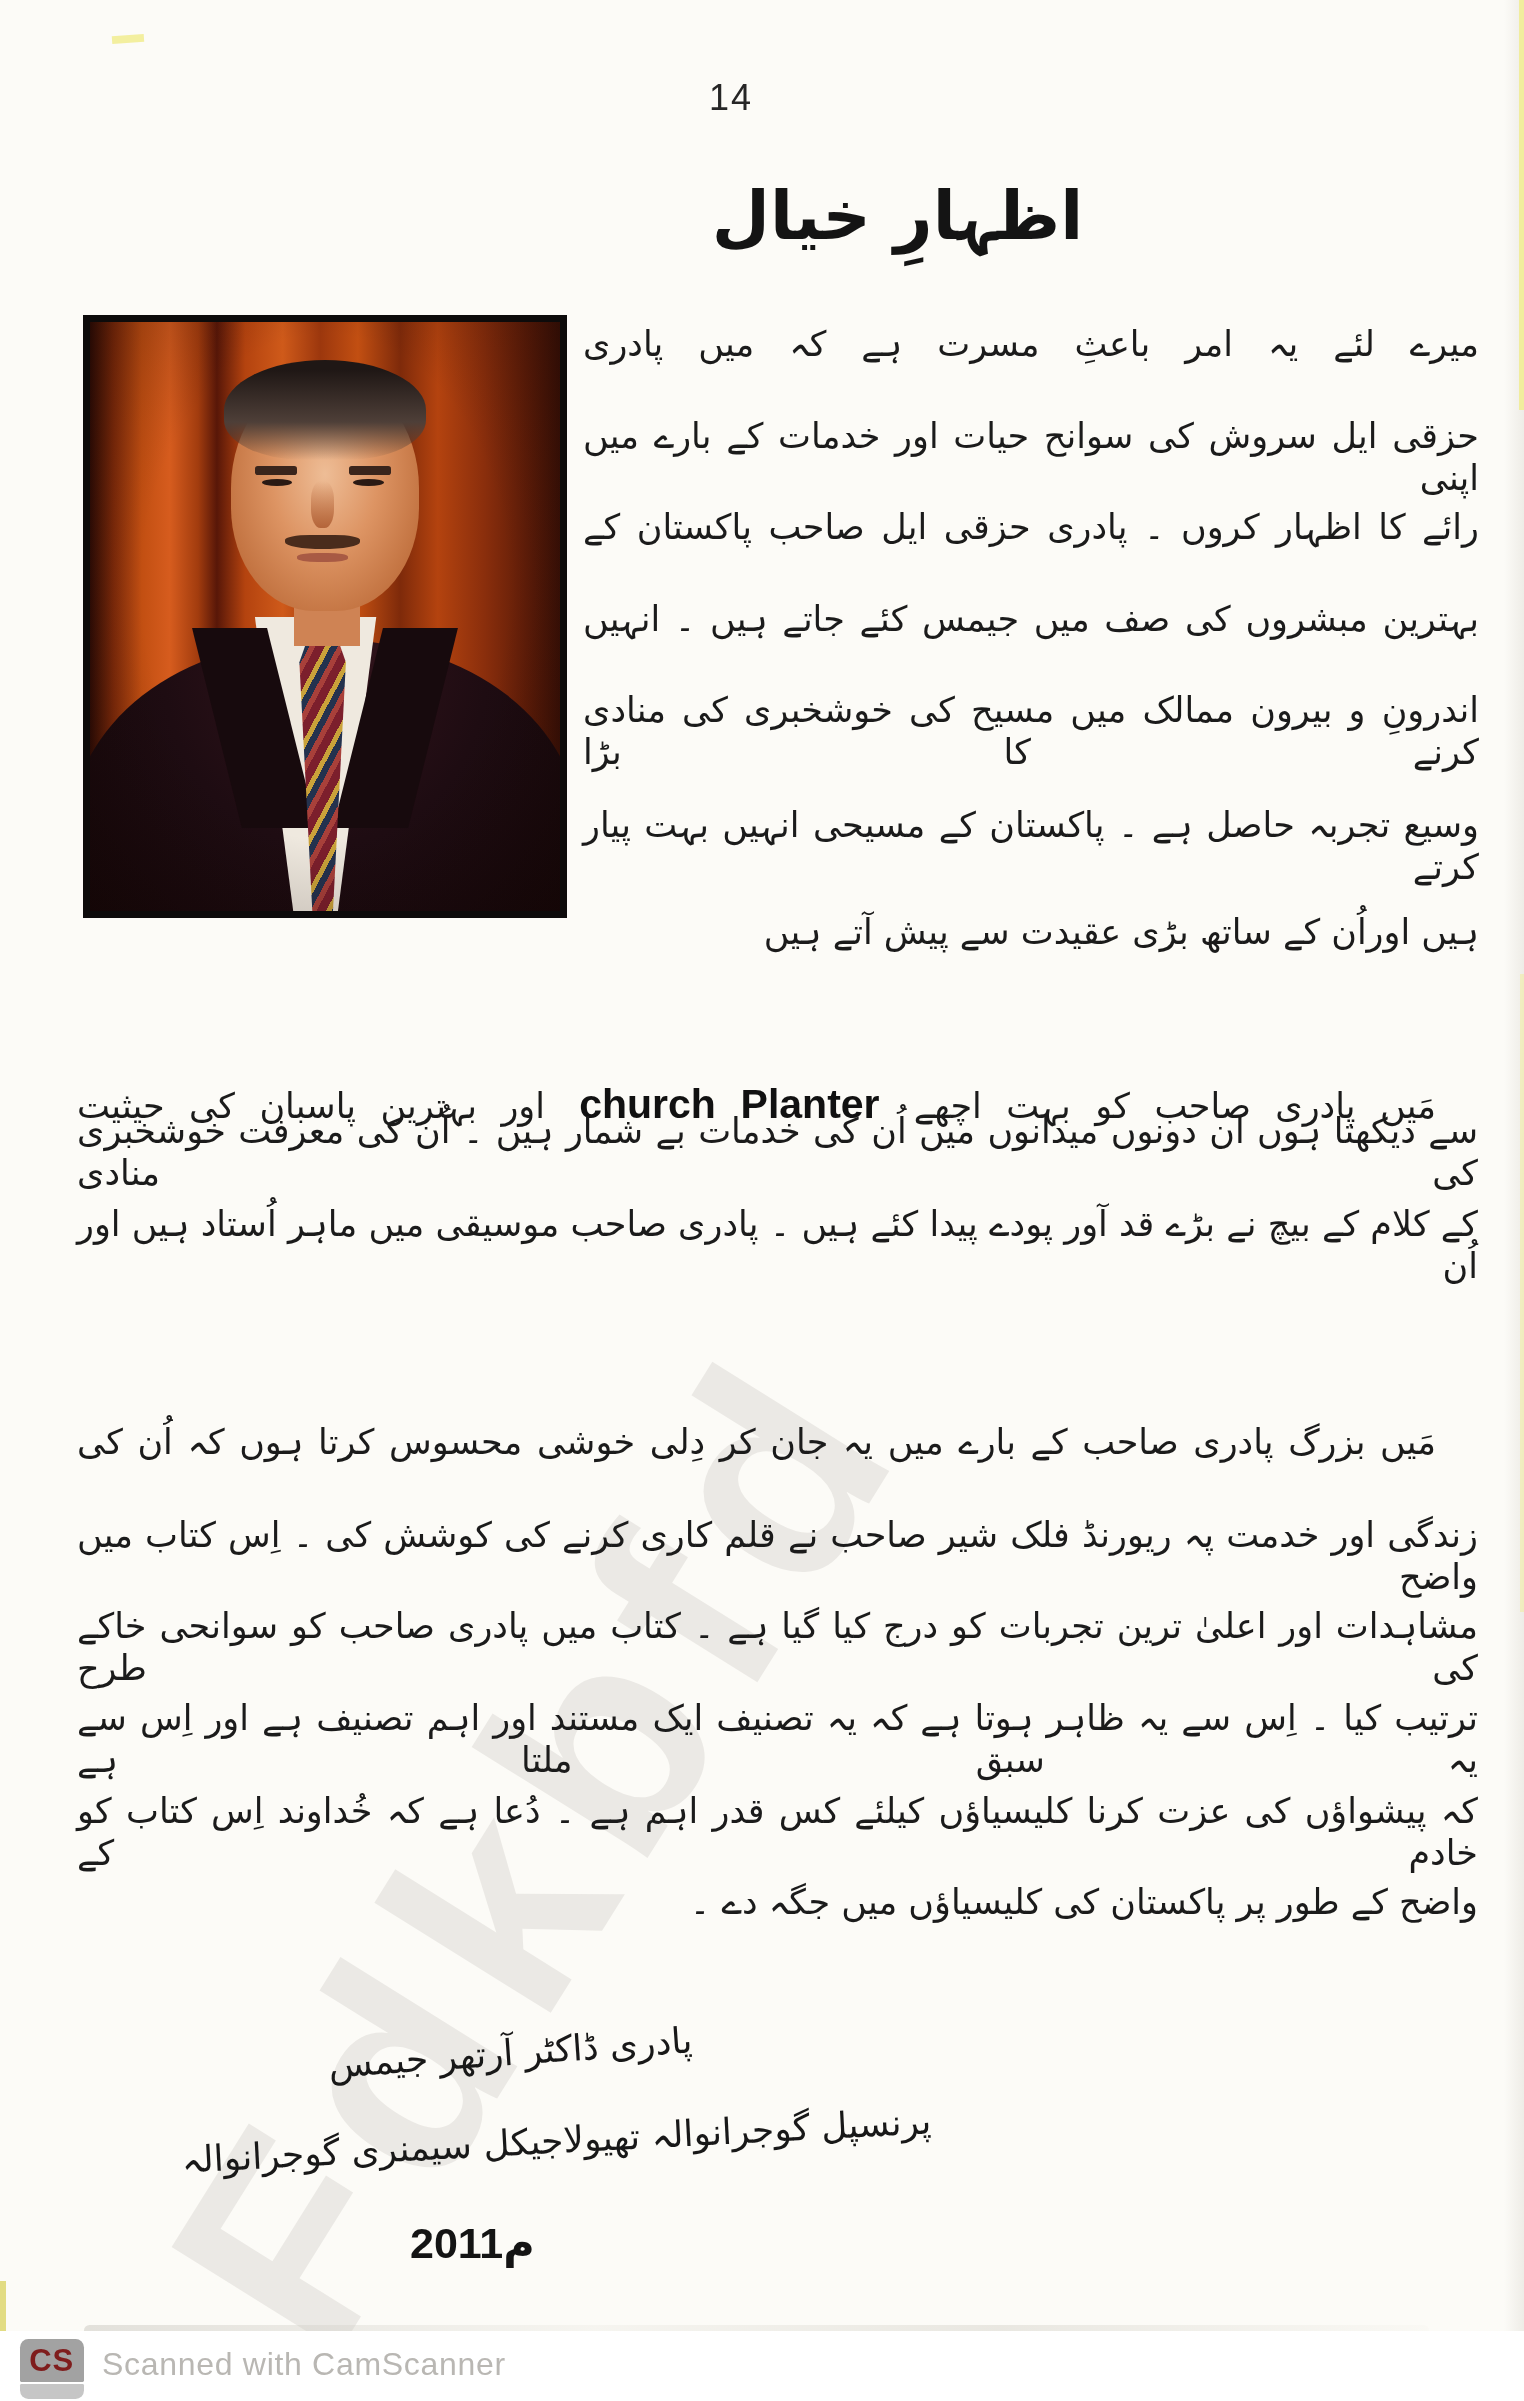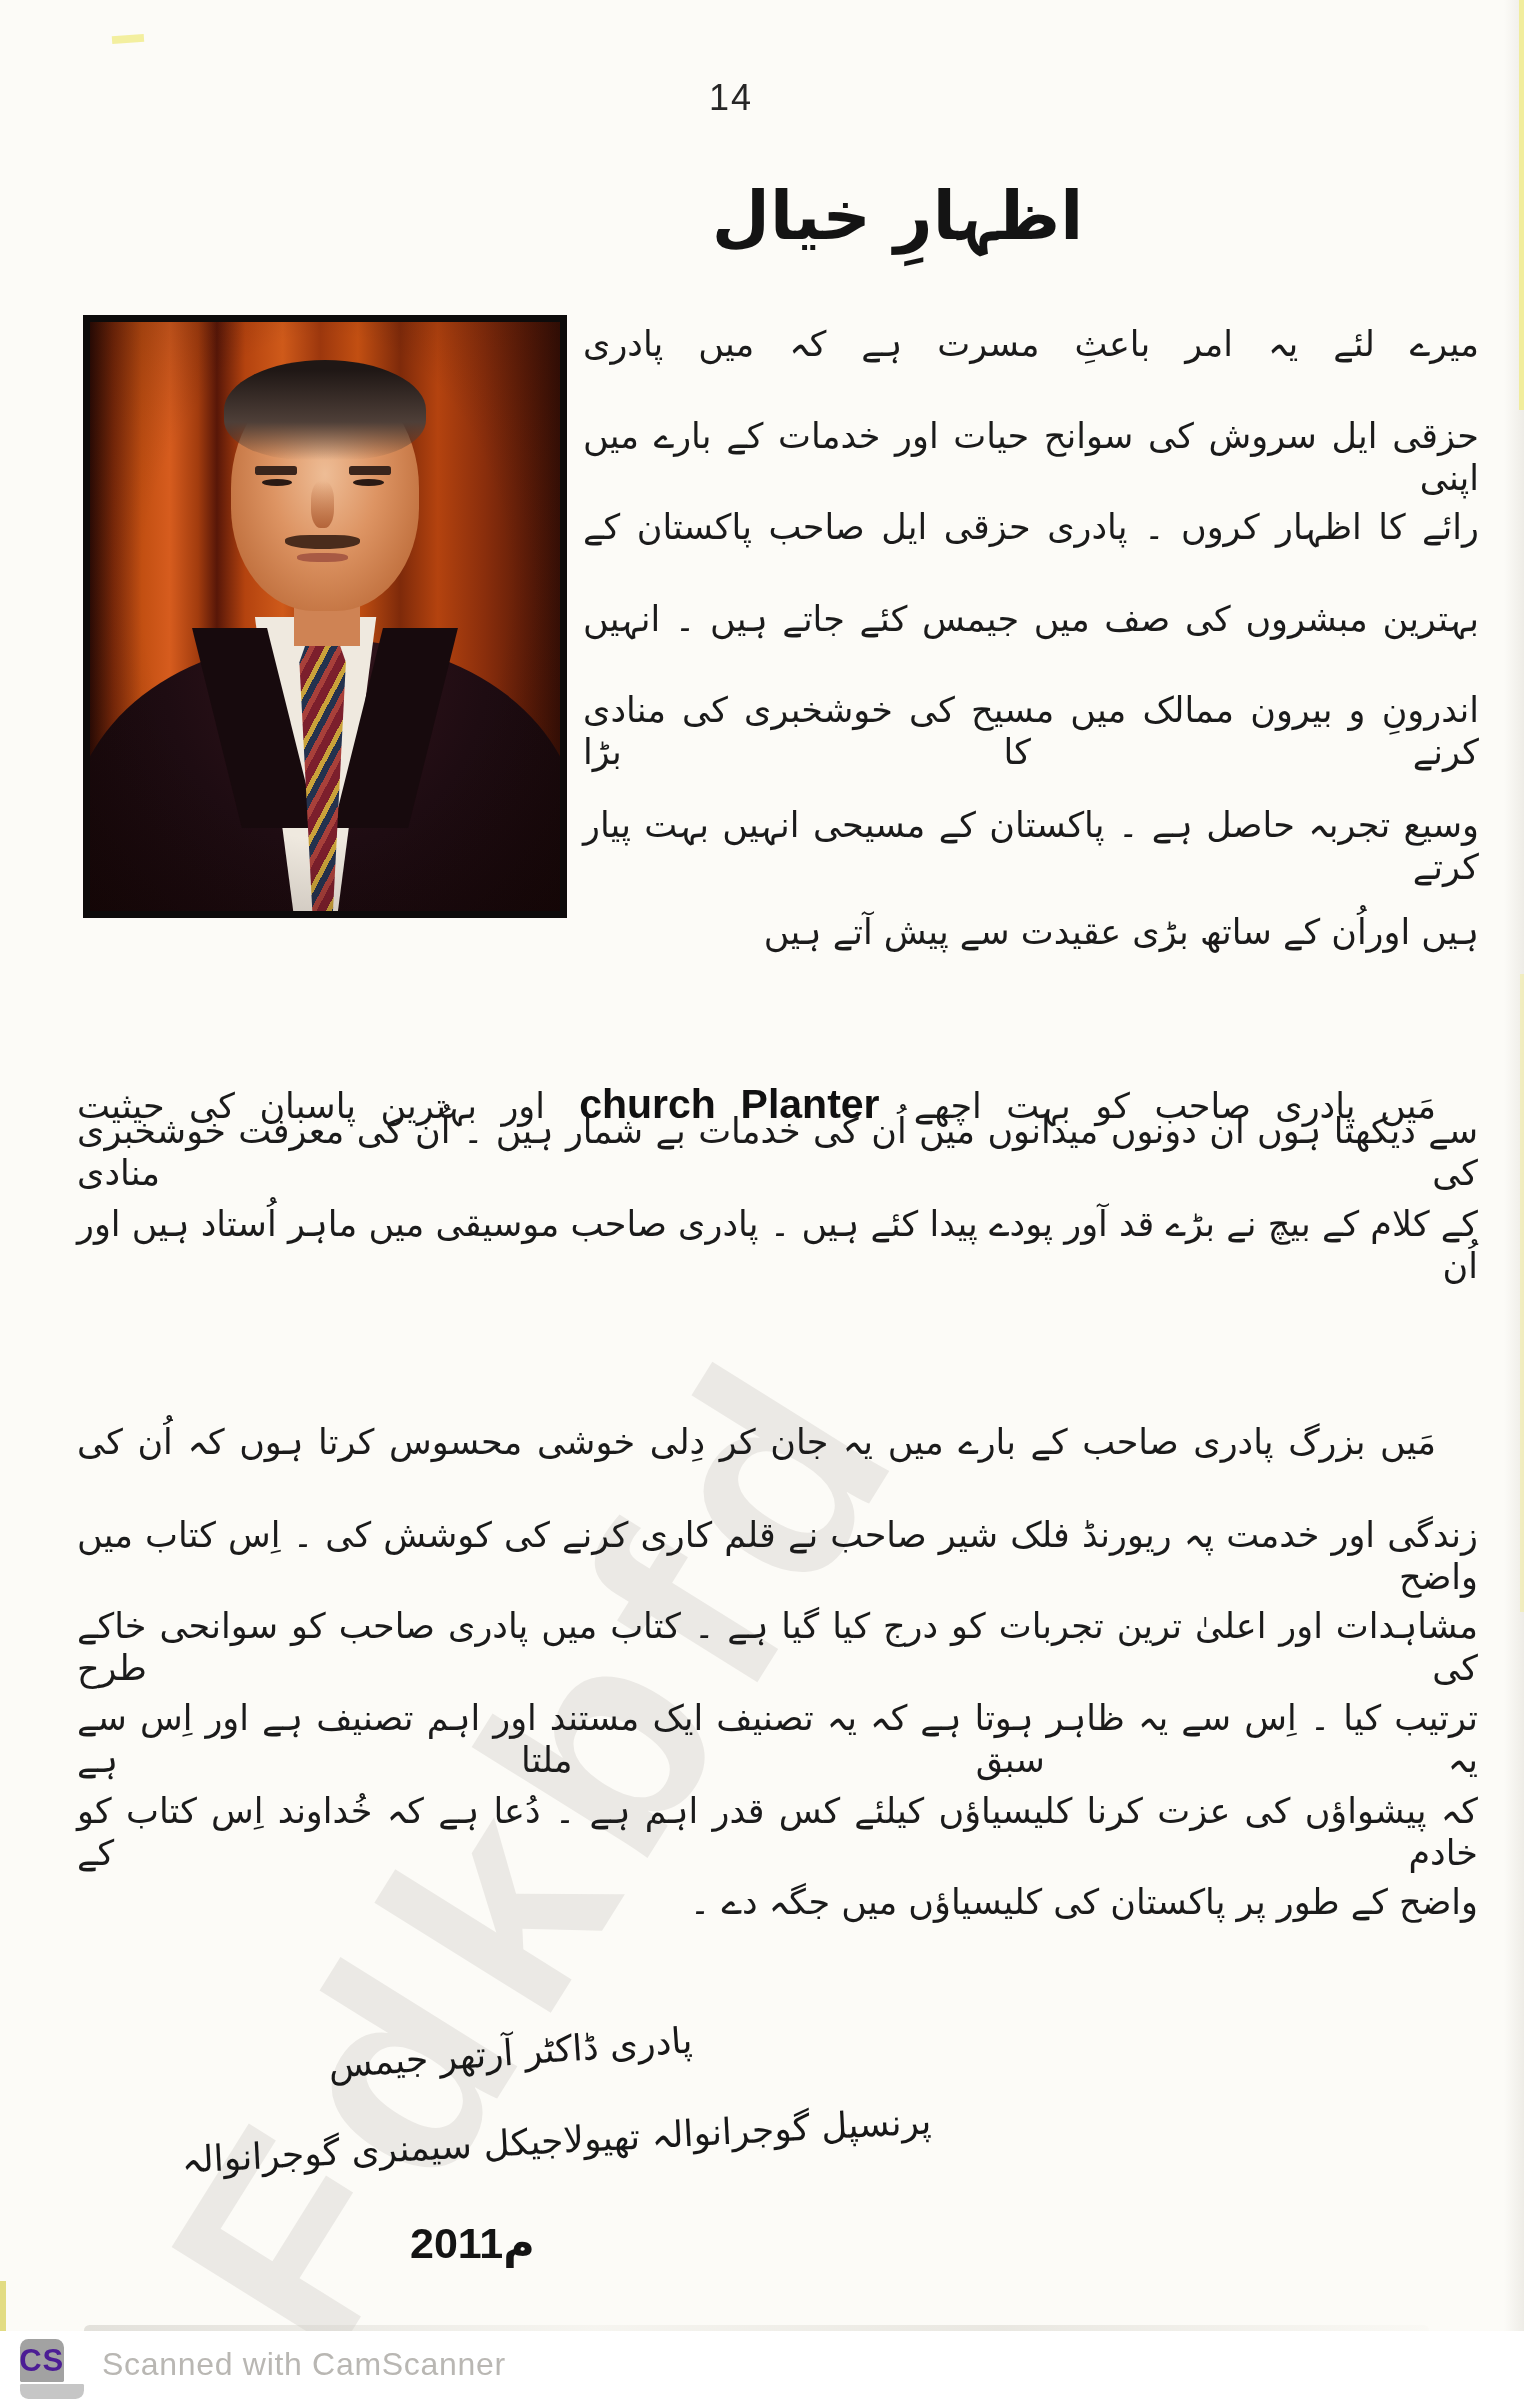--- a/index.html
+++ b/index.html
@@ -56,23 +56,23 @@
 
   
   .sig{position:absolute;direction:rtl;color:#181818;font-size:36px;white-space:nowrap;}
   .year{position:absolute;direction:ltr;font-family:"Liberation Sans","DejaVu Sans",sans-serif;
     font-weight:700;font-size:43px;color:#141414;}
 
   
   .footer{position:absolute;left:0;bottom:0;width:100%;height:70px;background:#ffffff;}
   .smear{position:absolute;left:84px;top:2325px;width:1345px;height:11.2px;
     background:linear-gradient(90deg,rgba(196,193,185,.45),rgba(228,226,218,.25) 38%,rgba(205,202,192,.4) 68%,rgba(238,236,228,.15));border-radius:5.6px;}
-  .cs-badge{position:absolute;left:19.6px;top:2339px;width:44px;height:43px;background:#a2a2a2;border-radius:8.4px 8.4px 1.4px 1.4px;
+  .cs-badge{position:absolute;left:19.6px;top:2339px;width:64px;height:43px;background:#a2a2a2;border-radius:8.4px 8.4px 1.4px 1.4px;
     display:flex;align-items:center;justify-content:center;font-family:"Liberation Sans",sans-serif;
-    font-weight:700;font-size:31px;color:#4c1d95;letter-spacing:0.7px;}
+    font-weight:700;font-size:31px;color:#7f1d1d;letter-spacing:0.7px;}
   .cs-tab{position:absolute;left:19.6px;top:2384px;width:64px;height:15.4px;background:#c6c6c6;border-radius:1.4px 1.4px 8.4px 8.4px;}
   .scan-text{position:absolute;left:102px;top:2346px;font-family:"Liberation Sans",sans-serif;
     font-size:32px;color:#b9b7b3;letter-spacing:0.7px;}
 </style>
 </head>
 <body>
 
 <div id="page">
 
   <div class="watermark">Fdkbfd</div>

